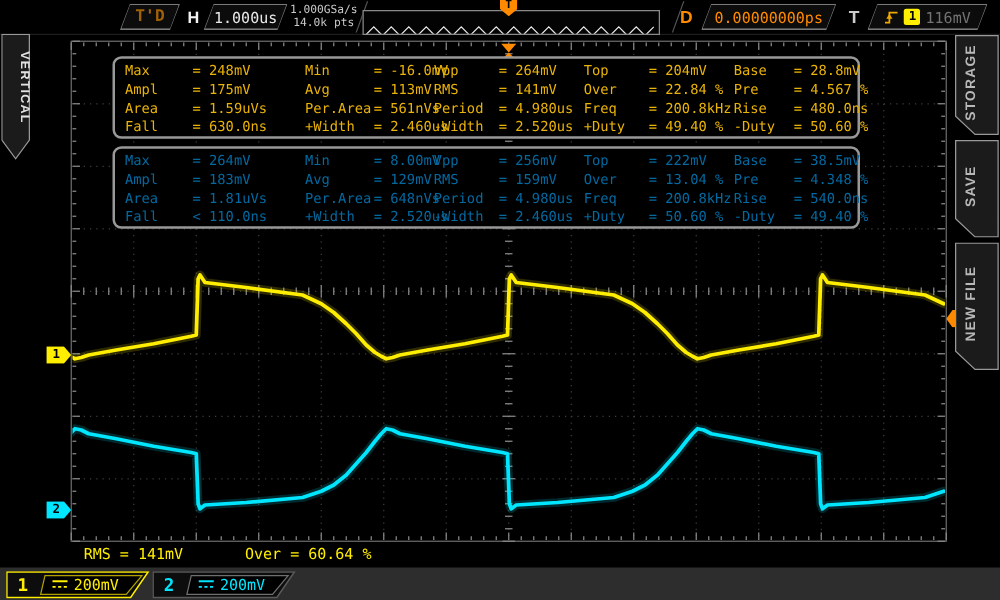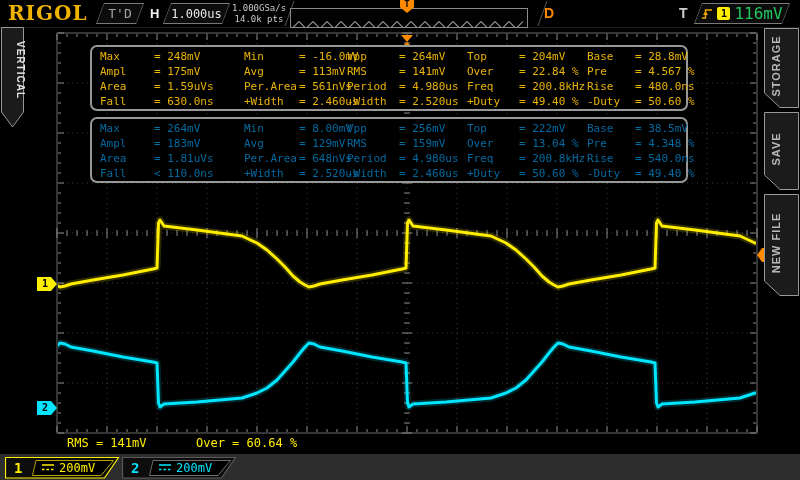--- a/index.html
+++ b/index.html
@@ -6,41 +6,41 @@
   #screen{position:relative;width:800px;height:480px;background:#000;overflow:hidden;
           font-family:"DejaVu Sans Mono","Liberation Mono",monospace;}
   
   #topbar{position:absolute;left:0;top:0;width:800px;height:27px;background:#000;border-bottom:1px solid #1c1c1c;}
   #logo{position:absolute;left:8px;top:1px;font-family:"DejaVu Serif","Liberation Serif",serif;
         font-size:20px;font-weight:bold;color:#f0b400;letter-spacing:1px;}
   .ptab{position:absolute;top:3px;height:21px;clip-path:polygon(8px 0,100% 0,calc(100% - 8px) 100%,0 100%);background:#7a7a7a;}
   .ptab .in{position:absolute;inset:1px;clip-path:polygon(7px 0,100% 0,calc(100% - 7px) 100%,0 100%);
             background:#0c0c0c;display:flex;align-items:center;justify-content:center;gap:4px;}
   #tab-td{left:96px;width:48px;}
-  #tab-td .in span{color:#a3a3a3;font-weight:normal;font-size:13px;}
+  #tab-td .in span{color:#a16207;font-weight:bold;font-size:13px;}
   #h-label{position:absolute;left:150px;top:6px;color:#f2f2f2;font-weight:bold;font-size:13px;
            font-family:"Liberation Sans",sans-serif;}
   #tab-timebase{left:163px;width:67px;}
   #tab-timebase .in span{color:#e8e8e8;font-size:12px;}
   #srate{position:absolute;left:231px;top:3px;width:56px;color:#c8c8c8;font-size:9px;line-height:11px;text-align:center;}
   .slant{position:absolute;top:1px;width:10px;height:25px;border-right:1px solid #555;transform:skewX(-20deg);}
   #preview{position:absolute;left:290px;top:8px;width:236px;height:18px;border:1px solid #8a8a8a;background:#030303;}
   #tflag-top{position:absolute;left:400px;top:0;width:14px;height:13px;background:#ff8a00;
              clip-path:polygon(0 0,100% 0,100% 55%,50% 100%,0 55%);
              color:#000;font-size:9px;font-weight:bold;text-align:center;line-height:9px;}
   #d-label{position:absolute;left:544px;top:5px;color:#ff8a00;font-weight:bold;font-size:14px;
            font-family:"Liberation Sans",sans-serif;}
   #tab-delay{left:561px;width:108px;}
   #tab-delay .in span{color:#ff8a00;font-size:12px;}
   #t-label{position:absolute;left:679px;top:5px;color:#cccccc;font-weight:bold;font-size:14px;
            font-family:"Liberation Sans",sans-serif;}
   #tab-trig{left:694px;width:96px;}
   .trig-badge{display:inline-block;width:13px;height:13px;background:#ffee00;color:#000;
               font-size:10px;font-weight:bold;text-align:center;line-height:13px;border-radius:2px;}
-  #trig-level{color:#22c55e;font-size:16px;}
+  #trig-level{color:#737373;font-size:12px;}
   
   #scope-svg{position:absolute;left:0;top:0;}
   
   .mpanel{position:absolute;left:90px;width:598px;height:66px;background:#000;
           border:2px solid #989898;border-radius:7px;padding:3px 0 0 8px;box-sizing:border-box;z-index:5;}
   #mpanel-ch1{top:45px;color:#eab308;}
   #mpanel-ch2{top:117px;color:#0369a1;}
   .mrow{height:15px;white-space:nowrap;font-size:11px;}
   .mcell{display:inline-block;vertical-align:top;}
   .ml{display:inline-block;}
@@ -437,21 +437,20 @@
       </g>
       <g clip-path="url(#gclip)" fill="none" stroke-linejoin="round" stroke-linecap="round">
         <polyline points="51.0,353 56.0,347 60.0,343 65.0,344 71.0,347 93.0,351 123.0,357 153.0,362 157.0,363 157.0,363 158.5,403 160.0,407 164.0,404 197.0,402 242.0,398 257.0,393 267.0,388 277.0,380 285.0,371 293.0,362 300.0,353 305.0,347 309.0,343 314.0,344 320.0,347 342.0,351 372.0,357 402.0,362 406.0,363 406.0,363 407.5,403 409.0,407 413.0,404 446.0,402 491.0,398 506.0,393 516.0,388 526.0,380 534.0,371 542.0,362 549.0,353 554.0,347 558.0,343 563.0,344 569.0,347 591.0,351 621.0,357 651.0,362 655.0,363 655.0,363 656.5,403 658.0,407 662.0,404 695.0,402 740.0,398 755.0,393" stroke="#00e6ff" stroke-width="7" opacity="0.18"></polyline>
         <polyline points="51.0,353 56.0,347 60.0,343 65.0,344 71.0,347 93.0,351 123.0,357 153.0,362 157.0,363 157.0,363 158.5,403 160.0,407 164.0,404 197.0,402 242.0,398 257.0,393 267.0,388 277.0,380 285.0,371 293.0,362 300.0,353 305.0,347 309.0,343 314.0,344 320.0,347 342.0,351 372.0,357 402.0,362 406.0,363 406.0,363 407.5,403 409.0,407 413.0,404 446.0,402 491.0,398 506.0,393 516.0,388 526.0,380 534.0,371 542.0,362 549.0,353 554.0,347 558.0,343 563.0,344 569.0,347 591.0,351 621.0,357 651.0,362 655.0,363 655.0,363 656.5,403 658.0,407 662.0,404 695.0,402 740.0,398 755.0,393" stroke="#00e6ff" stroke-width="3"></polyline>
         <polyline points="51.0,282 56.0,285 60.0,287 65.0,286 71.0,284 93.0,280 123.0,275 153.0,269 157.0,268 157.0,268 158.5,223 160.0,220 164.0,226 197.0,230 242.0,236 257.0,243 267.0,250 277.0,259 285.0,267 293.0,276 300.0,282 305.0,285 309.0,287 314.0,286 320.0,284 342.0,280 372.0,275 402.0,269 406.0,268 406.0,268 407.5,223 409.0,220 413.0,226 446.0,230 491.0,236 506.0,243 516.0,250 526.0,259 534.0,267 542.0,276 549.0,282 554.0,285 558.0,287 563.0,286 569.0,284 591.0,280 621.0,275 651.0,269 655.0,268 655.0,268 656.5,223 658.0,220 662.0,226 695.0,230 740.0,236 755.0,243" stroke="#ffee00" stroke-width="7" opacity="0.18"></polyline>
         <polyline points="51.0,282 56.0,285 60.0,287 65.0,286 71.0,284 93.0,280 123.0,275 153.0,269 157.0,268 157.0,268 158.5,223 160.0,220 164.0,226 197.0,230 242.0,236 257.0,243 267.0,250 277.0,259 285.0,267 293.0,276 300.0,282 305.0,285 309.0,287 314.0,286 320.0,284 342.0,280 372.0,275 402.0,269 406.0,268 406.0,268 407.5,223 409.0,220 413.0,226 446.0,230 491.0,236 506.0,243 516.0,250 526.0,259 534.0,267 542.0,276 549.0,282 554.0,285 558.0,287 563.0,286 569.0,284 591.0,280 621.0,275 651.0,269 655.0,268 655.0,268 656.5,223 658.0,220 662.0,226 695.0,230 740.0,236 755.0,243" stroke="#ffee00" stroke-width="3"></polyline>
       </g>
     </svg>
 
   <div id="topbar">
-    <div id="logo">RIGOL</div>
     <div class="ptab" id="tab-td">
       <div class="in">
           <span>T'D</span>
         </div>
     </div>
     <div id="h-label">H</div>
     <div class="ptab" id="tab-timebase">
       <div class="in">
           <span>1.000us</span>
         </div>
@@ -461,20 +460,25 @@
       <div>14.0k pts</div>
     </div>
     <div class="slant" style="left:279px"></div>
     <svg id="preview-wave" style="position:absolute;left:290px;top:8px;z-index:2" width="238" height="19">
         <polyline points="2,20.5 9,13.5 16,20.5 23,13.5 30,20.5 37,13.5 44,20.5 51,13.5 58,20.5 65,13.5 72,20.5 79,13.5 86,20.5 93,13.5 100,20.5 107,13.5 114,20.5 121,13.5 128,20.5 135,13.5 142,20.5 149,13.5 156,20.5 163,13.5 170,20.5 177,13.5 184,20.5 191,13.5 198,20.5 205,13.5 212,20.5 219,13.5 226,20.5 233,13.5" fill="none" stroke="#e8e8e8" stroke-width="1"></polyline>
       </svg>
     <div id="preview"></div>
     <div id="tflag-top">T</div>
     <div class="slant" style="left:532px"></div>
     <div id="d-label">D</div>
+    <div class="ptab" id="tab-delay">
+      <div class="in">
+          <span>0.00000000ps</span>
+        </div>
+    </div>
     <div id="t-label">T</div>
     <div class="ptab" id="tab-trig">
       <div class="in">
         <svg width="12" height="14">
           <path d="M1 11 H4.5 V3 H11" stroke="#f0a800" stroke-width="1.4" fill="none"></path>
           <polygon points="4.5,4 2,8 7,8" fill="#f0a800"></polygon>
         </svg>
         <span class="trig-badge">1</span>
         <span id="trig-level">116mV</span>
       </div>

